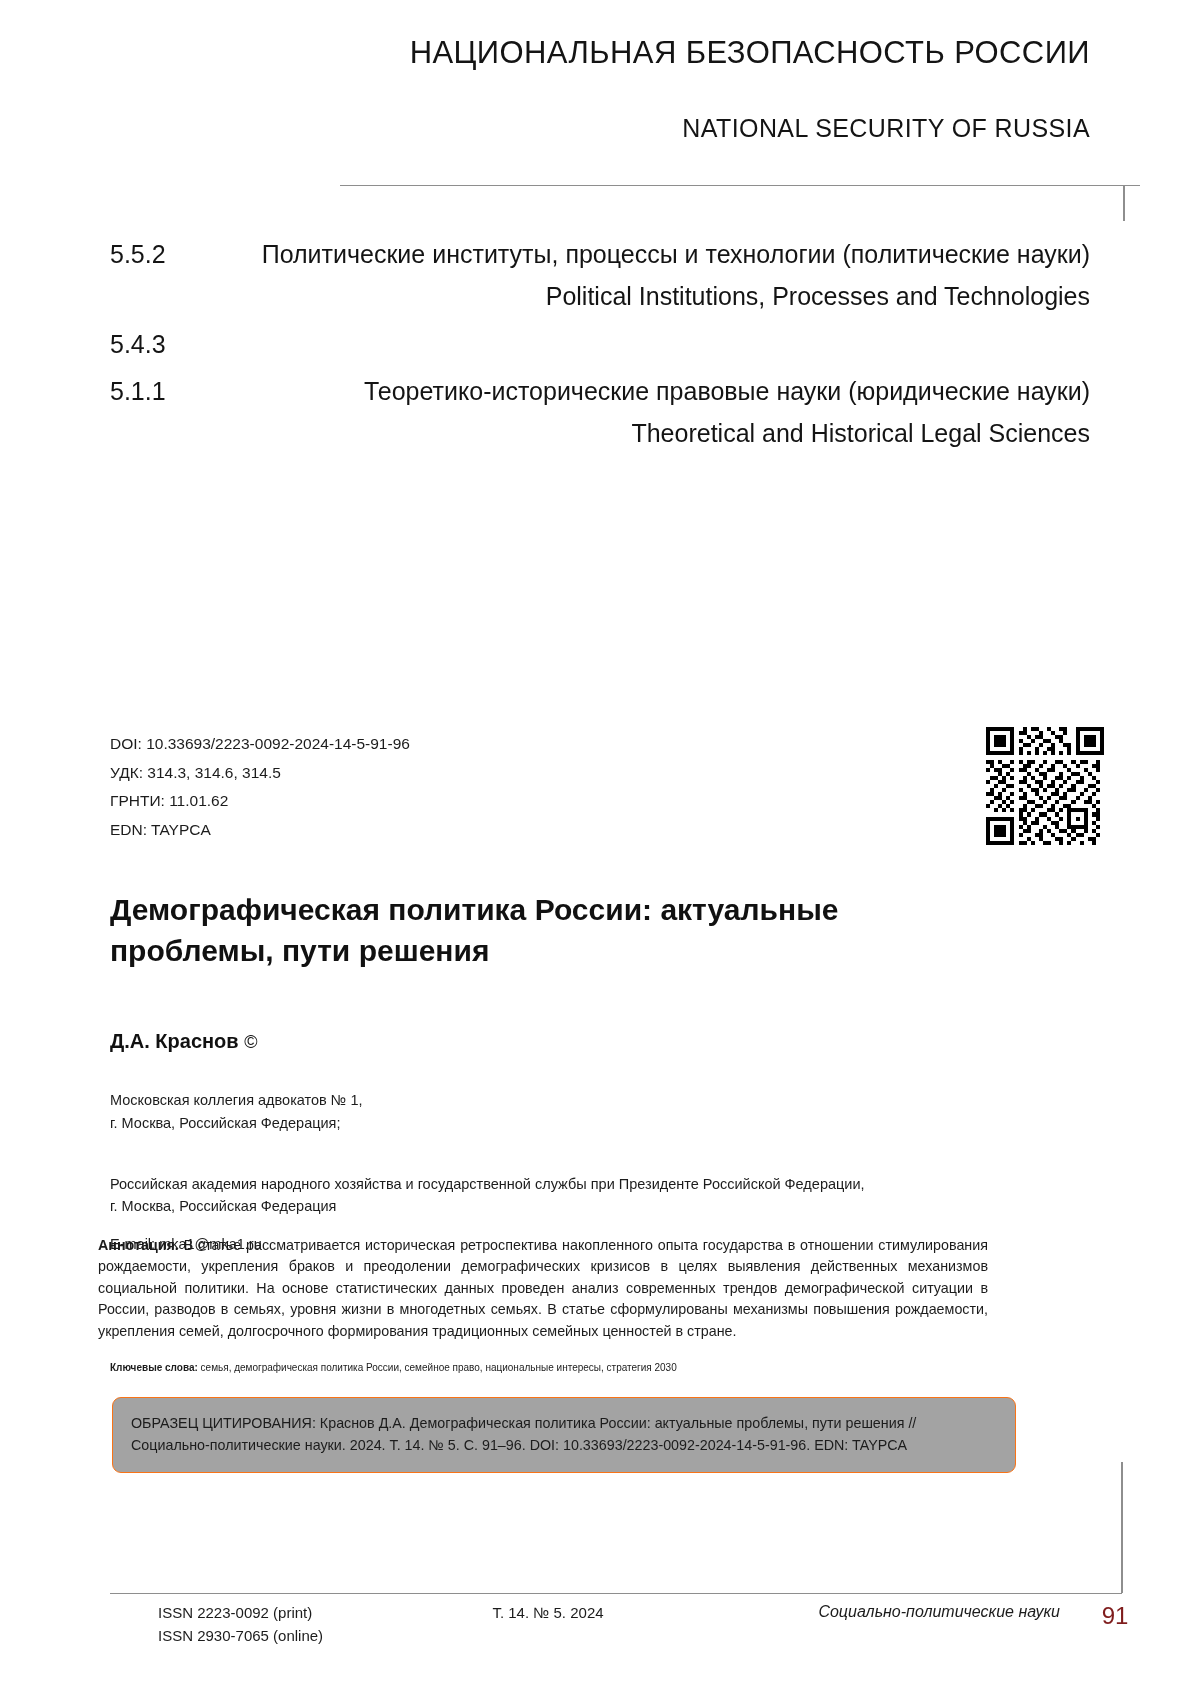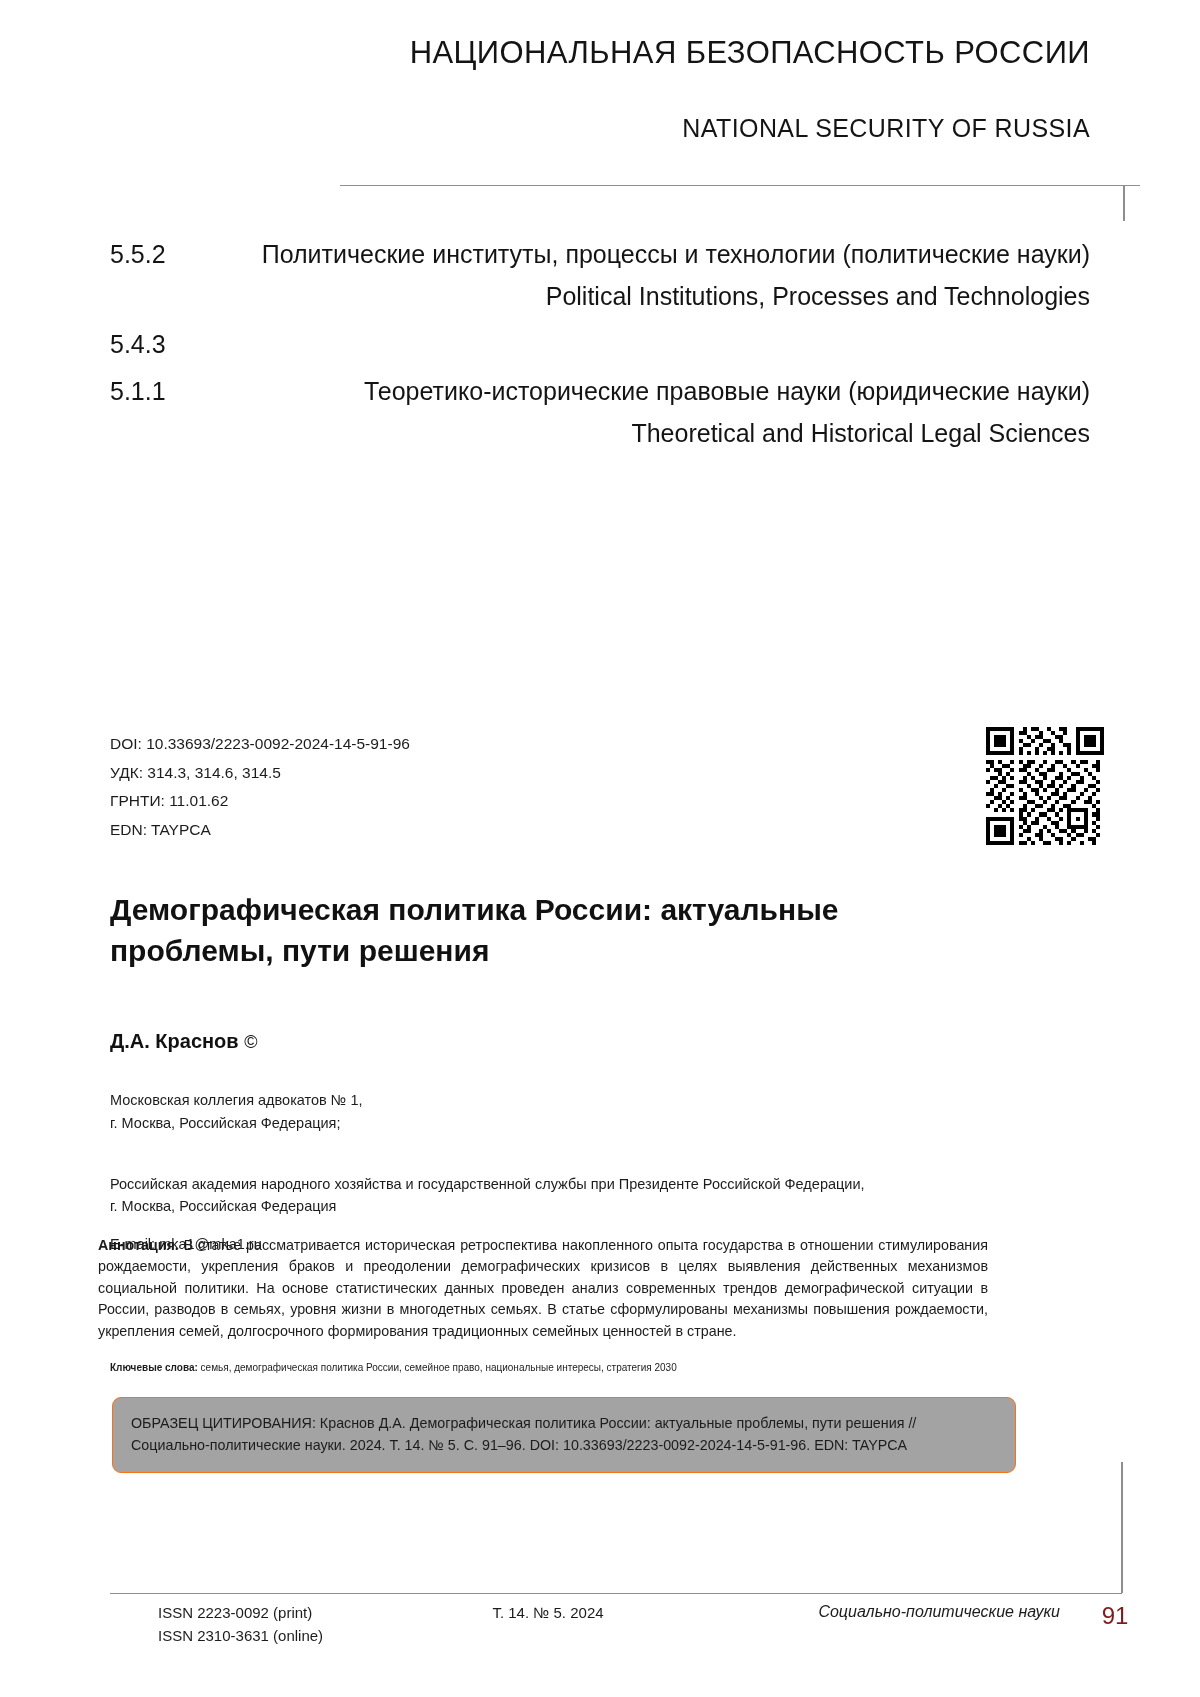--- a/index.html
+++ b/index.html
@@ -538,20 +538,20 @@
 
   <div class="citation">
     <span>ОБРАЗЕЦ ЦИТИРОВАНИЯ: Краснов Д.А. Демографическая политика России: актуальные проблемы, пути решения // Социально-политические науки. 2024. Т. 14. № 5. С. 91–96. DOI: 10.33693/2223-0092-2024-14-5-91-96. EDN: TAYPCA</span>
   </div>
 
   <div class="footer-vrule"></div>
   <div class="footer-rule"></div>
   <div class="footer">
     <div class="footer-issn">
       <div>ISSN 2223-0092 (print)</div>
-      <div>ISSN 2310-3631 (online)</div>
+      <div>ISSN 2930-7065 (online)</div>
     </div>
     <div class="footer-vol">Т. 14. № 5. 2024</div>
     <div class="footer-journal">Социально-политические науки</div>
     <div class="footer-page">91</div>
   </div>
 
 </div>
 
 </body></html>

